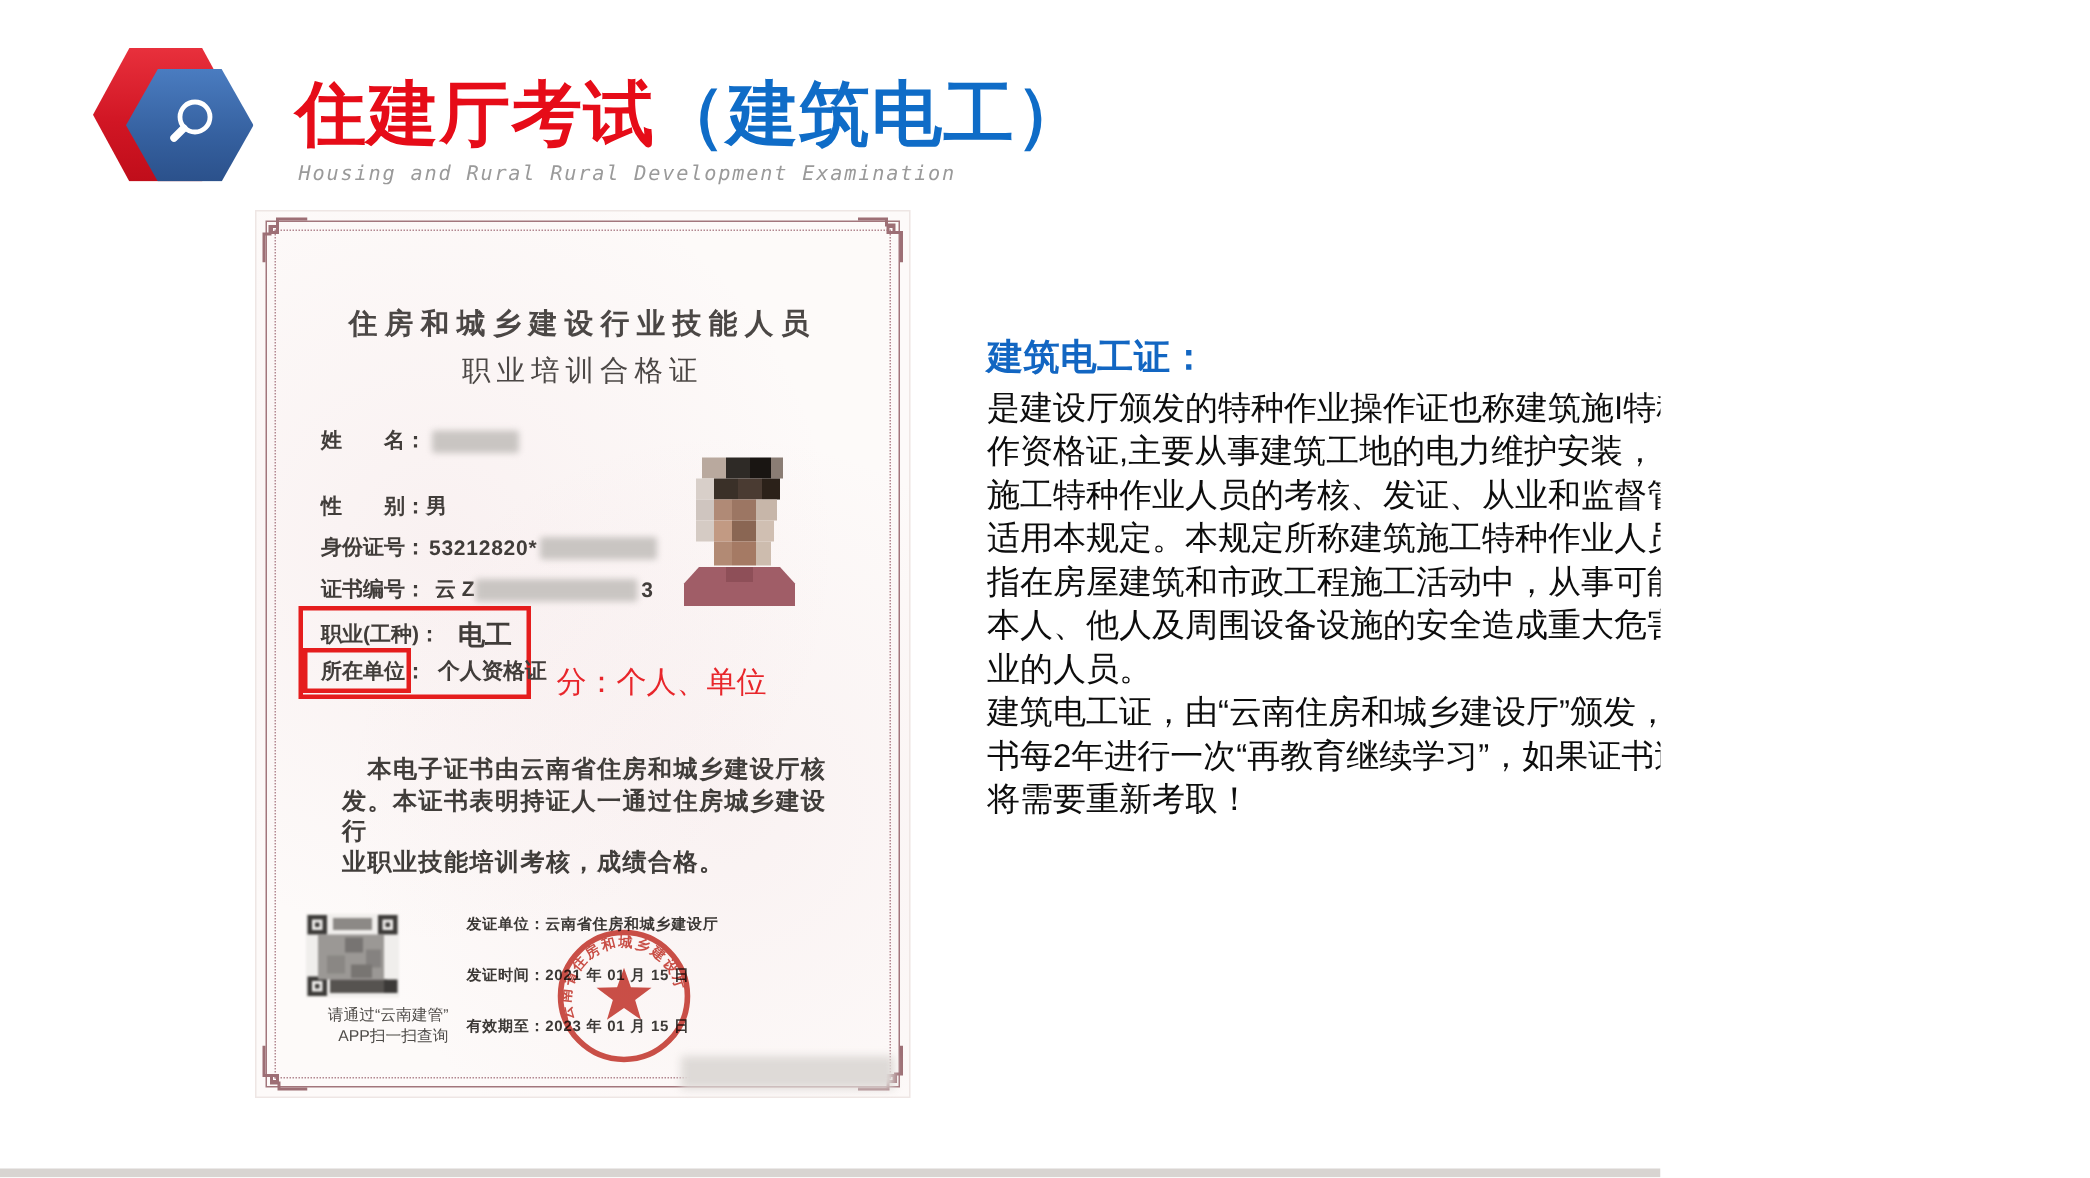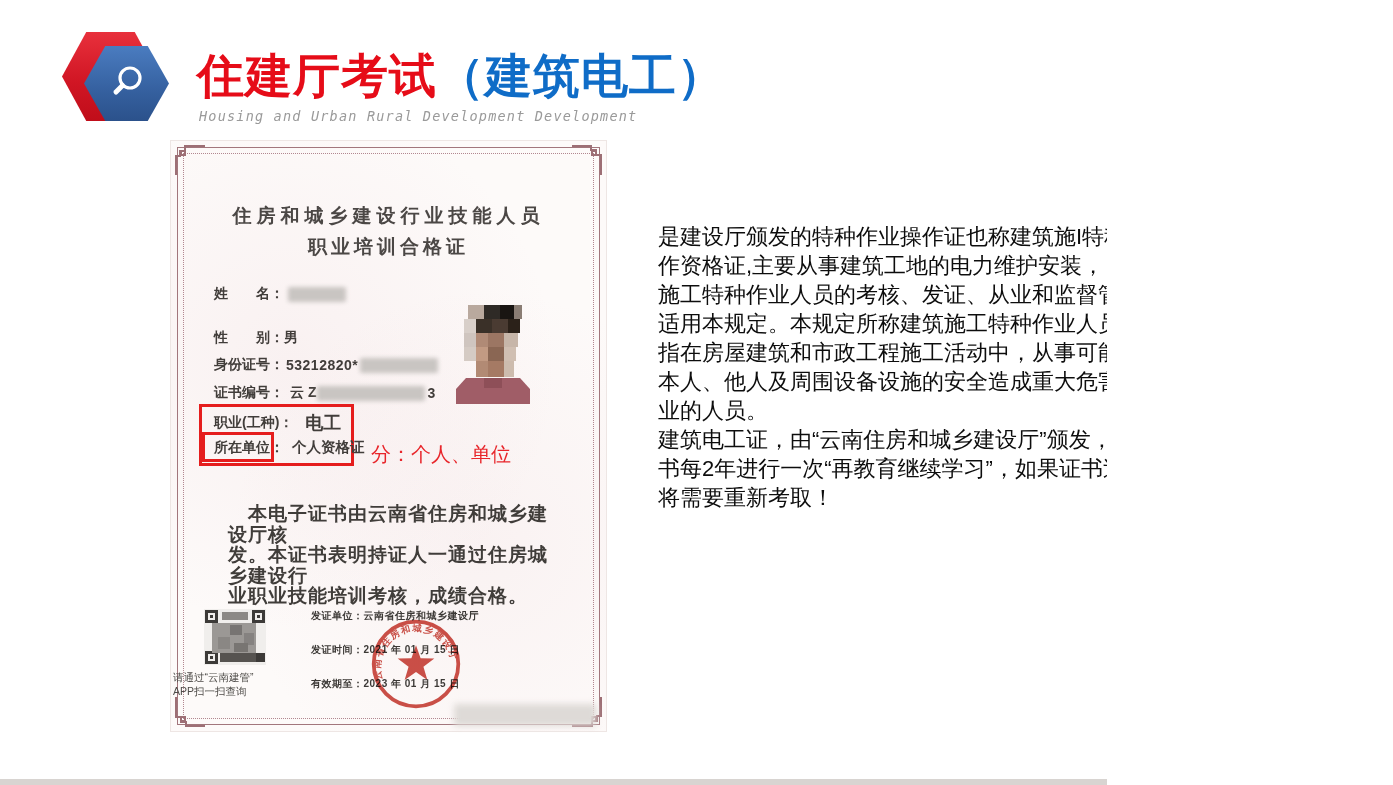--- a/index.html
+++ b/index.html
@@ -51,45 +51,45 @@
   .corner.br { right: 2px; bottom: 2px; transform: rotate(180deg); }
   .corner.bl { left: 2px;  bottom: 2px; transform: rotate(270deg); }
 
   .cert-title1 {
     position: absolute; left: 0; right: 0; top: 62px; text-align: center;
     font-family: "Liberation Serif", serif; font-weight: 700;
     font-size: 19px; letter-spacing: 5px; color: #4b4745; white-space: nowrap;
   }
   .cert-title2 {
     position: absolute; left: 0; right: 0; top: 93px; text-align: center;
-    font-family: "Liberation Serif", serif; font-weight: 700;
+    font-family: "Liberation Serif", serif; font-weight: 400;
     font-size: 19px; letter-spacing: 4px; color: #4b4745;
   }
 
   .field-row { position: absolute; left: 43px; display: flex; align-items: center;
                font-size: 14px; font-weight: 600; color: #413d3a; white-space: nowrap; }
   .redact { display: inline-block; background: #c9c5c2; filter: blur(2px); border-radius: 2px; }
 
   .hl-box-outer { position: absolute; left: 28px; top: 263px; width: 155px; height: 62px;
                   border: 3px solid #e51d1d; z-index: 3; }
   .hl-box-inner { position: absolute; left: 31px; top: 291px; width: 72px; height: 30px;
                   border: 3px solid #e51d1d; z-index: 3; }
   .annotation { position: absolute; left: 200px; top: 300px; font-size: 20px;
                 font-weight: 500; color: #e8262b; white-space: nowrap; }
 
   .portrait { position: absolute; left: 283px; top: 158px; }
 
   .cert-body {
     position: absolute; left: 57px; top: 363px; width: 330px;
-    font-size: 19px; line-height: 20.5px; letter-spacing: 1px;
+    font-size: 16px; line-height: 20.5px; letter-spacing: 1px;
     font-weight: 600; color: #403d3a; white-space: pre-line;
   }
 
   .qr { position: absolute; left: 33px; top: 468px; filter: blur(.6px); }
-  .qr-caption { position: absolute; left: 2px; top: 529px; width: 126px; text-align: left;
+  .qr-caption { position: absolute; left: 2px; top: 529px; width: 126px; text-align: right;
                 font-size: 10.5px; font-weight: 500; color: #4f4c49; line-height: 14px; }
 
   .issue-row { position: absolute; left: 140px; font-size: 10px; font-weight: 600;
                color: #3c3936; white-space: nowrap; letter-spacing: .5px; }
 
   .seal { position: absolute; left: 198px; top: 476px; mix-blend-mode: multiply; opacity: .88; z-index: 4; }
 
   .redact-patch { position: absolute; left: 283px; top: 563px; width: 142px; height: 22px;
                   background: #dedad7; filter: blur(3px); border-radius: 2px; }
 
@@ -111,21 +111,21 @@
     <div class="hex hex-blue"></div>
     <svg class="magnifier" width="46" height="46" viewBox="0 0 46 46">
       <circle cx="26" cy="19" r="10" fill="none" stroke="#ffffff" stroke-width="3.2"></circle>
       <line x1="18.5" y1="26.5" x2="12" y2="33" stroke="#ffffff" stroke-width="5" stroke-linecap="round"></line>
     </svg>
   </div>
 
   <div class="page-title">
     <span style="color:#e60c18">住建厅考试</span><span style="color:#0f6cc7">（建筑电工）</span>
   </div>
-  <div class="page-subtitle">Housing and Urban Rural Development Development</div>
+  <div class="page-subtitle">Housing and Rural Rural Development Examination</div>
 
   <div class="certificate">
     <div class="cert-frame-outer"></div>
     <div class="cert-frame-inner"></div>
     <svg class="corner tl" viewBox="0 0 32 32">
         <path d="M32 3 H12 V8 H7 V13 H3 V32 M12 8 H8 V12 H12 Z" fill="none" stroke="#9d6f75" stroke-width="2"></path>
       </svg>
     <svg class="corner tr" viewBox="0 0 32 32">
         <path d="M32 3 H12 V8 H7 V13 H3 V32 M12 8 H8 V12 H12 Z" fill="none" stroke="#9d6f75" stroke-width="2"></path>
       </svg>
@@ -242,20 +242,21 @@
       <path d="M50 30 L54.9 43.8 L69.5 44.1 L57.9 52.9 L62.1 66.9 L50 58.5 L37.9 66.9 L42.1 52.9 L30.5 44.1 L45.1 43.8 Z" fill="#c5392f"></path>
       <text font-size="10" fill="#c5392f" letter-spacing="1.5" font-weight="700">
         <textPath href="#sealArc" startOffset="4%">云南省住房和城乡建设厅</textPath>
       </text>
     </svg>
 
     <div class="redact-patch"></div>
   </div>
 
   <div class="description">
+    <div class="desc-heading" style="color:#1266c2">建筑电工证：</div>
     <div class="desc-p">是建设厅颁发的特种作业操作证也称建筑施I特种操
 作资格证,主要从事建筑工地的电力维护安装， 建筑
 施工特种作业人员的考核、发证、从业和监督管理，
 适用本规定。本规定所称建筑施工特种作业人员是
 指在房屋建筑和市政工程施工活动中，从事可能对
 本人、他人及周围设备设施的安全造成重大危害作
 业的人员。</div>
     <div class="desc-p">建筑电工证，由“云南住房和城乡建设厅”颁发，证
 书每2年进行一次“再教育继续学习”，如果证书过期
 将需要重新考取！</div>

